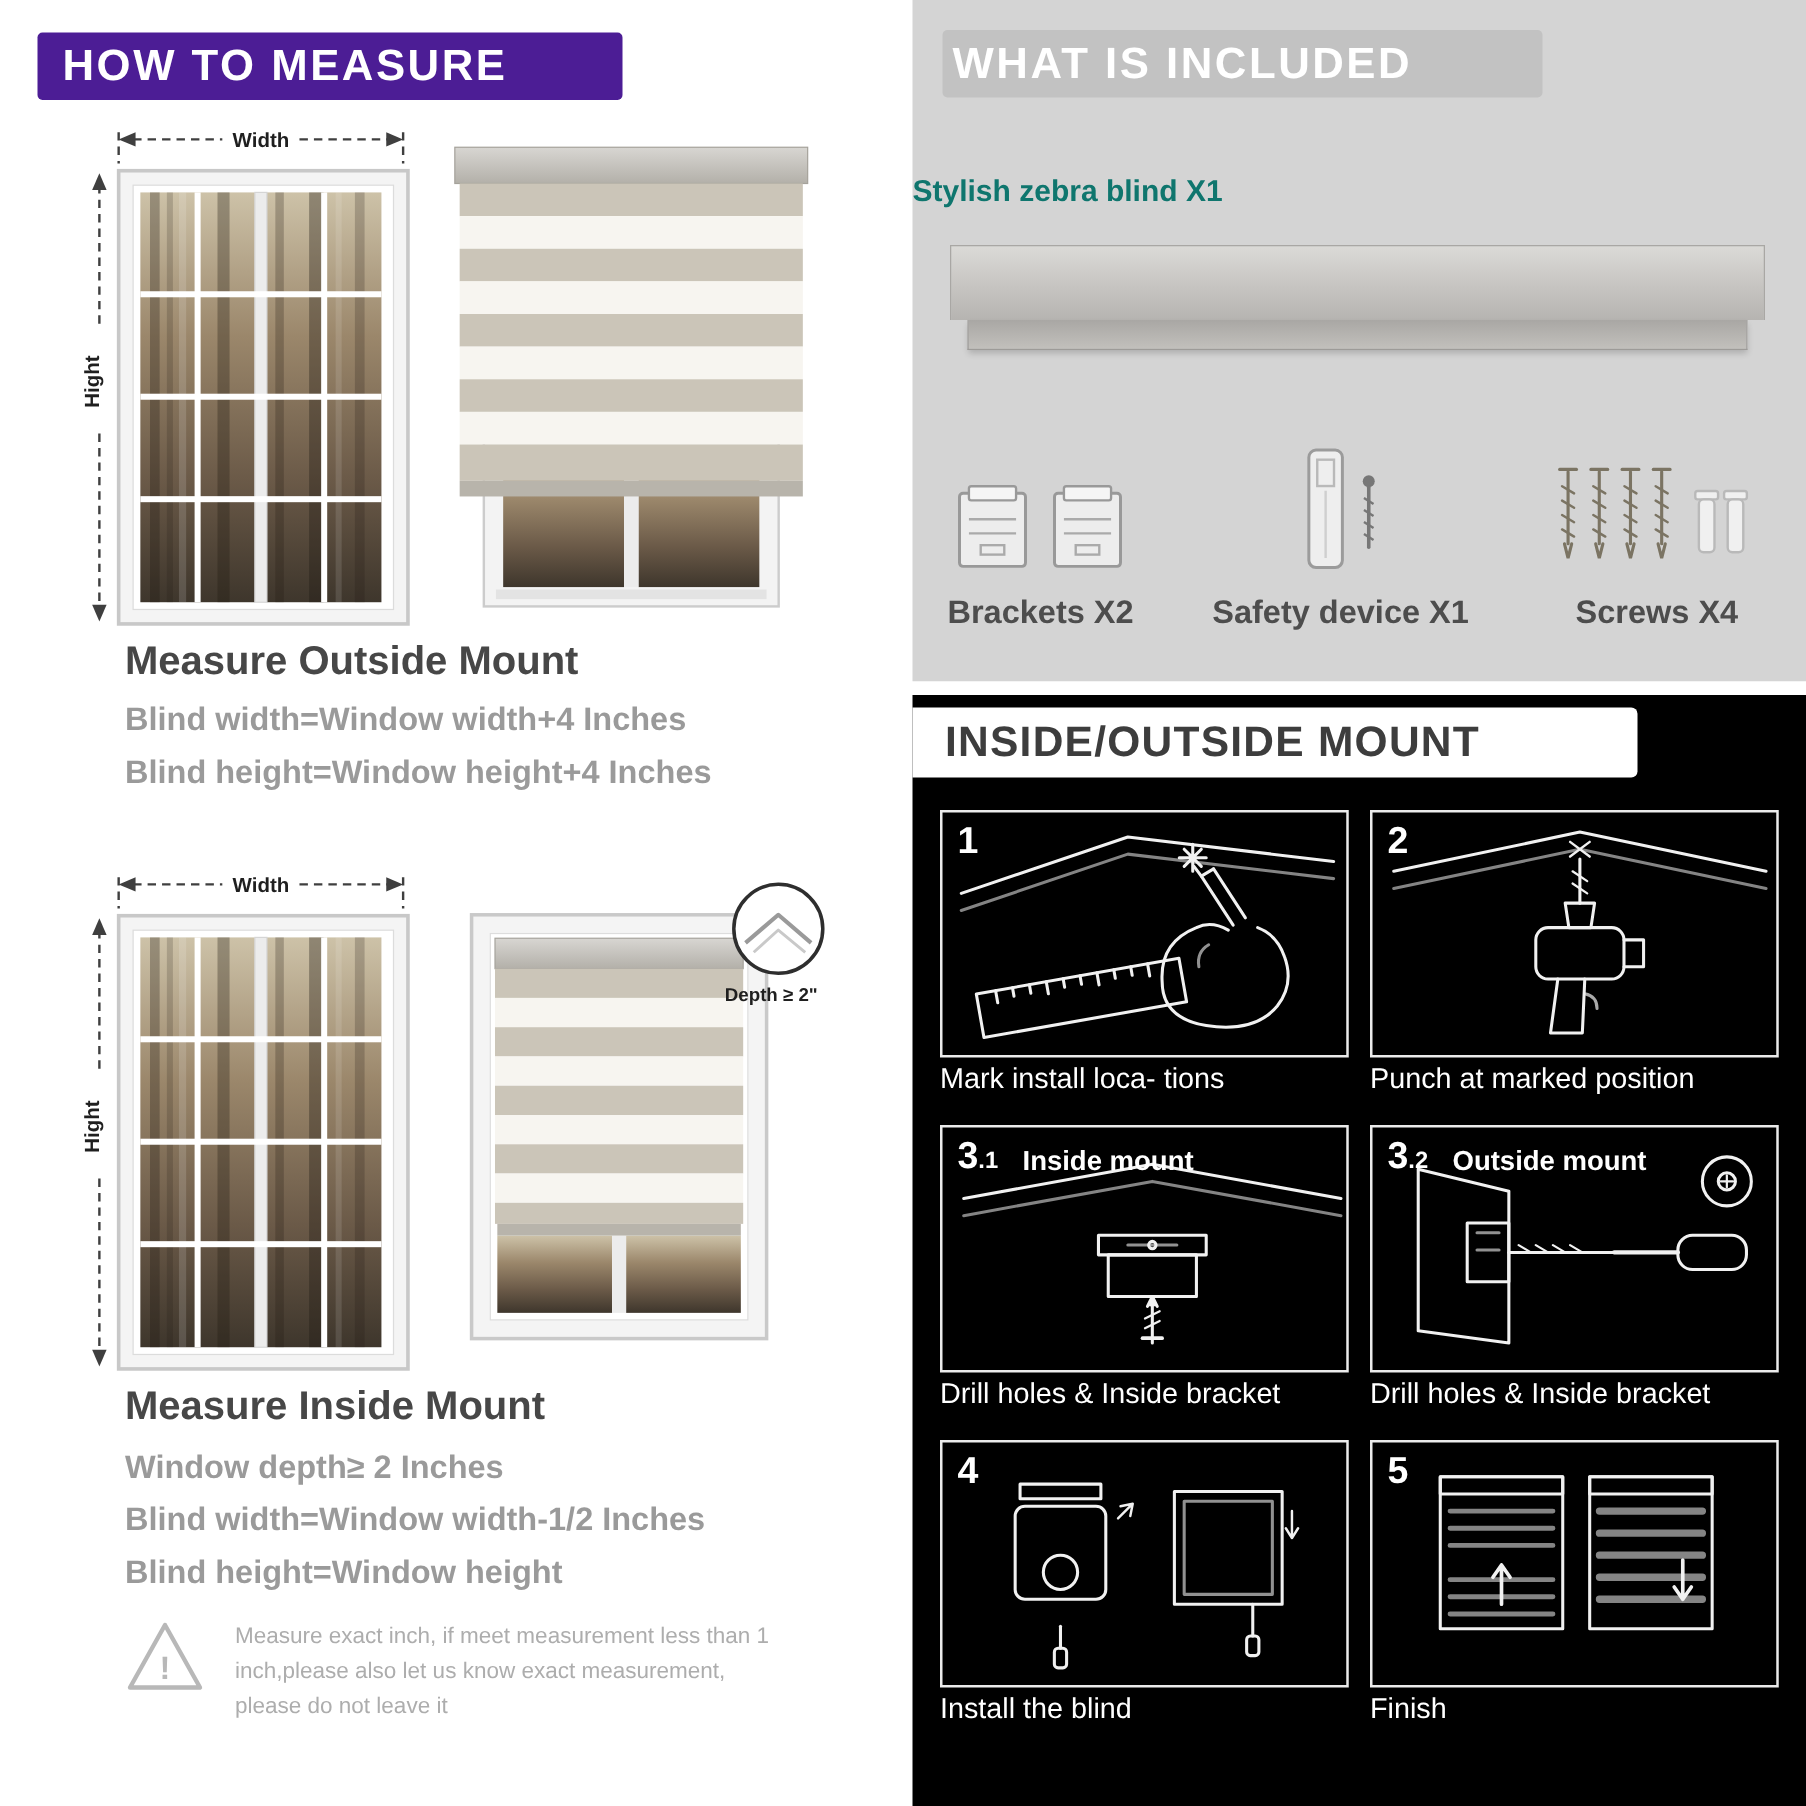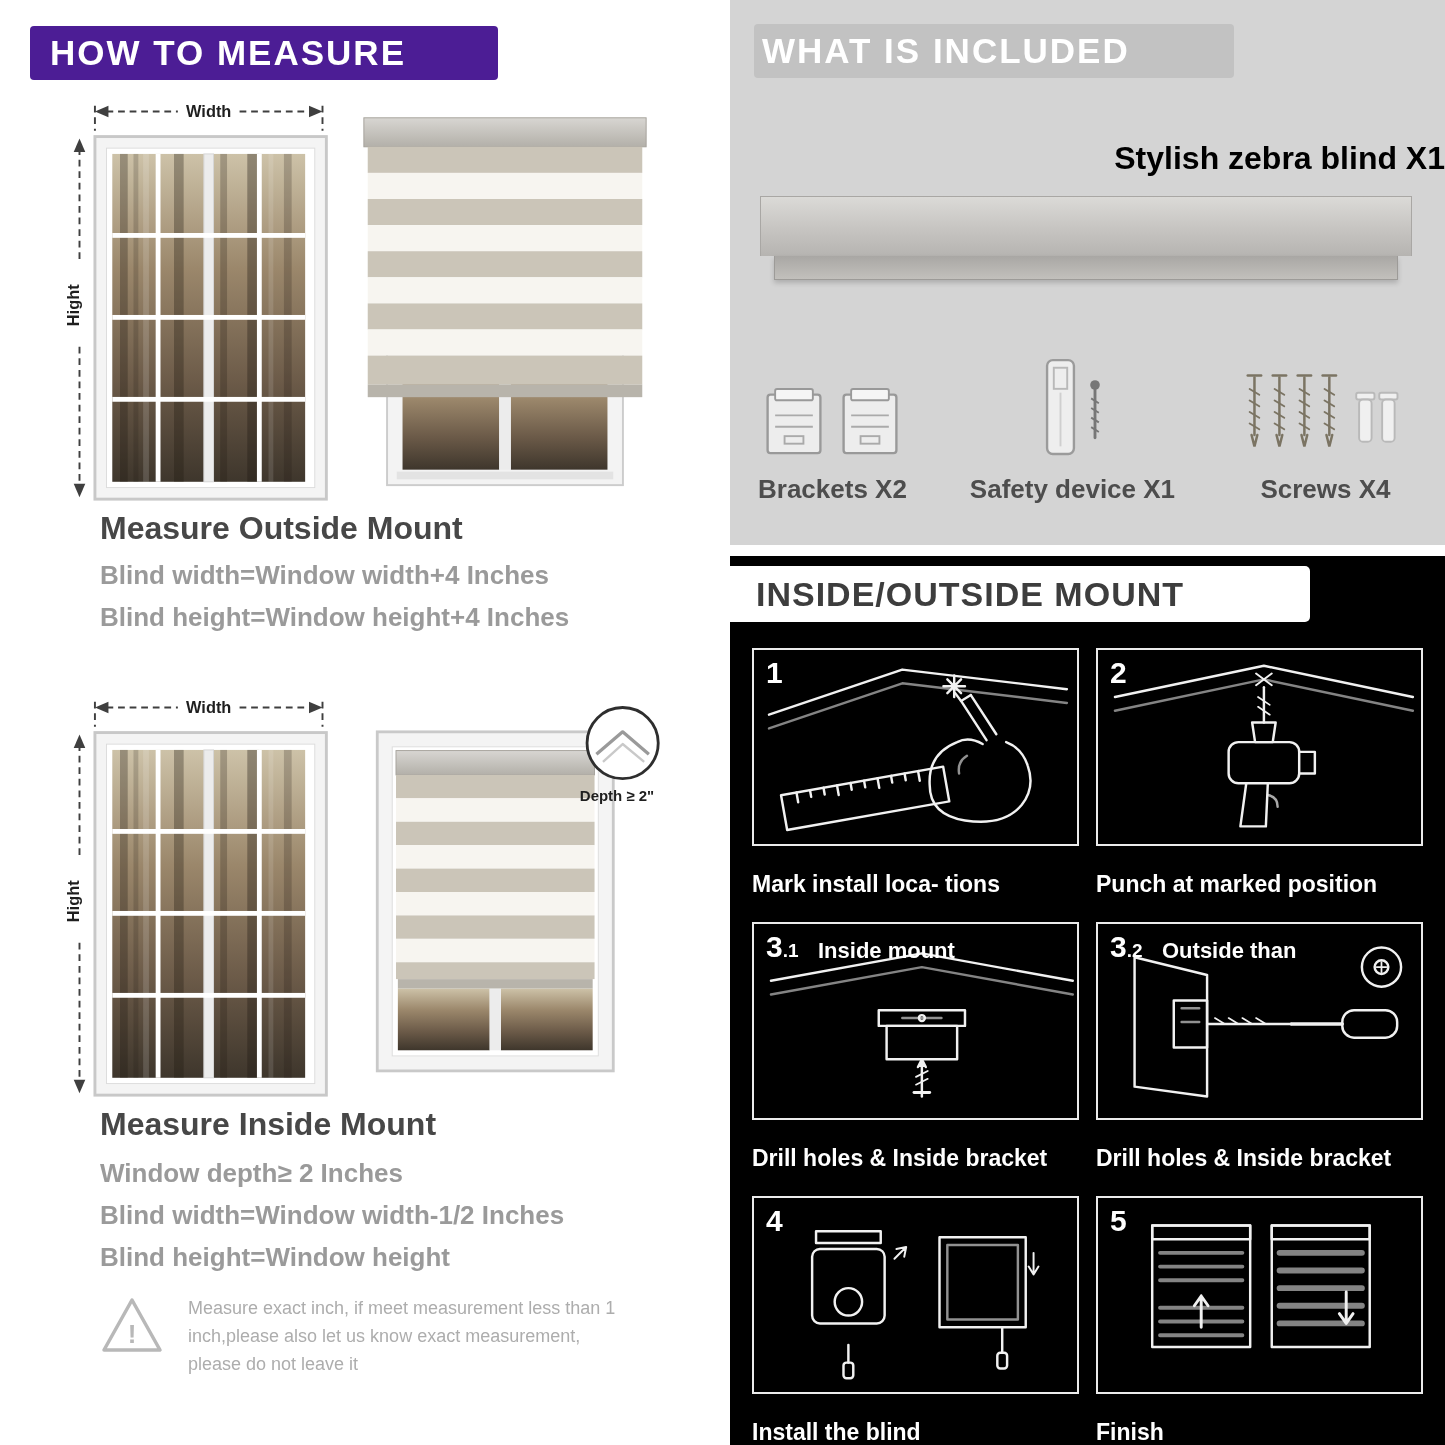--- a/index.html
+++ b/index.html
@@ -22,40 +22,40 @@
   
   .dash{stroke:#3f3f3f;stroke-width:2;stroke-dasharray:7 5;fill:none}
   .measure-label{font:700 17px "Liberation Sans",sans-serif;fill:#1f1f1f}
   .depth-label{font:700 16px "Liberation Sans",sans-serif;fill:#1f1f1f}
 
   
   #right{left:730px;top:0;width:715px;height:1445px}
   #included{position:absolute;left:0;top:0;width:715px;height:545px;background:#d4d4d4}
   #inc-banner{left:24px;top:24px;width:480px;height:54px;background:#c2c2c2;color:#fff;
     font-size:35px;font-weight:700;line-height:54px;padding-left:8px;letter-spacing:2px;border-radius:4px}
-  #product{left:0;top:140px;width:100%;text-align:right;font-size:32px;font-weight:700;color:#000000}
+  #product{left:0;top:140px;width:100%;text-align:left;font-size:24px;font-weight:700;color:#0f766e}
   #rail{left:30px;top:196px;width:652px}
   .rail-top{height:60px;background:linear-gradient(180deg,#dbdad7 0%,#c6c4c1 55%,#b6b4b1 100%);
     border:1px solid #a9a7a4;border-bottom:none}
   .rail-lip{height:24px;margin:0 14px;background:linear-gradient(180deg,#a9a7a4,#c2c0bc);
     border:1px solid #9d9b98;border-top:none;box-shadow:0 3px 5px rgba(0,0,0,.18)}
   #items{left:28px;top:302px;width:655px;display:flex;justify-content:space-between}
   .item{display:flex;flex-direction:column;align-items:center}
   .icon-zone{height:158px;display:flex;align-items:flex-end;justify-content:center;gap:10px}
   .item-label{margin-top:14px;font-size:26px;font-weight:700;color:#4d4d4d;white-space:nowrap}
 
   #mount{position:absolute;left:0;top:556px;width:715px;height:889px;background:#000000}
   #mount-banner{left:0;top:10px;width:580px;height:56px;background:#fff;color:#3d3d3d;
     font-size:34px;font-weight:700;line-height:56px;padding-left:26px;letter-spacing:1px;border-radius:0 5px 5px 0}
   #steps{left:22px;top:92px;width:671px;display:grid;grid-template-columns:1fr 1fr;column-gap:17px;row-gap:24px}
   .panel{position:relative;height:198px;border:2px solid #ebebeb}
   .stepnum{position:absolute;top:6px;left:12px;color:#fff;font-weight:700;font-size:30px;z-index:2}
   .stepnum .sub{font-size:19px}
   .steptitle{position:absolute;top:14px;left:64px;color:#fff;font-weight:700;font-size:22px;z-index:2}
-  .caption{margin-top:25px;color:#fff;font-weight:700;font-size:23px;white-space:nowrap}
+  .caption{margin-top:3px;color:#fff;font-weight:400;font-size:23px;white-space:nowrap}
   .art{position:absolute;inset:0;width:100%;height:100%}
   .art g{stroke:#f1f1f1;stroke-width:2.5;fill:none;stroke-linecap:round;stroke-linejoin:round}
 </style>
 </head>
 <body>
 
 <svg width="0" height="0" style="position:absolute">
   <defs>
     <linearGradient id="gbldg" x1="0" y1="0" x2="0" y2="1">
       <stop offset="0" stop-color="#cdc2a8"></stop>
@@ -349,21 +349,21 @@
               <path d="M166 146 L170 138 L174 146" fill="#f1f1f1"></path>
             </g>
           </svg>
         </div>
         <div class="caption">Drill holes &amp; Inside bracket</div>
       </div>
 
       <div class="step">
         <div class="panel">
           <div class="stepnum"><span>3</span><span class="sub">.2</span></div>
-          <div class="steptitle">Outside than</div>
+          <div class="steptitle">Outside mount</div>
           <svg class="art" viewBox="0 0 327 198">
             <g>
               <path d="M36 34 L36 166 M36 34 L110 52 M36 166 L110 176 M110 52 L110 176"></path>
               <rect x="76" y="78" width="34" height="48"></rect>
               <path d="M84 86 h18 M84 100 h18" opacity=".6"></path>
               <path d="M110 102 L196 102"></path>
               <path d="M118 96 l10 6 M132 96 l10 6 M146 96 l10 6 M160 96 l10 6" stroke-width="1.8"></path>
               <path d="M196 102 L248 102" stroke-width="3.5"></path>
               <rect x="248" y="88" width="56" height="28" rx="12"></rect>
               <circle cx="288" cy="44" r="20"></circle>

